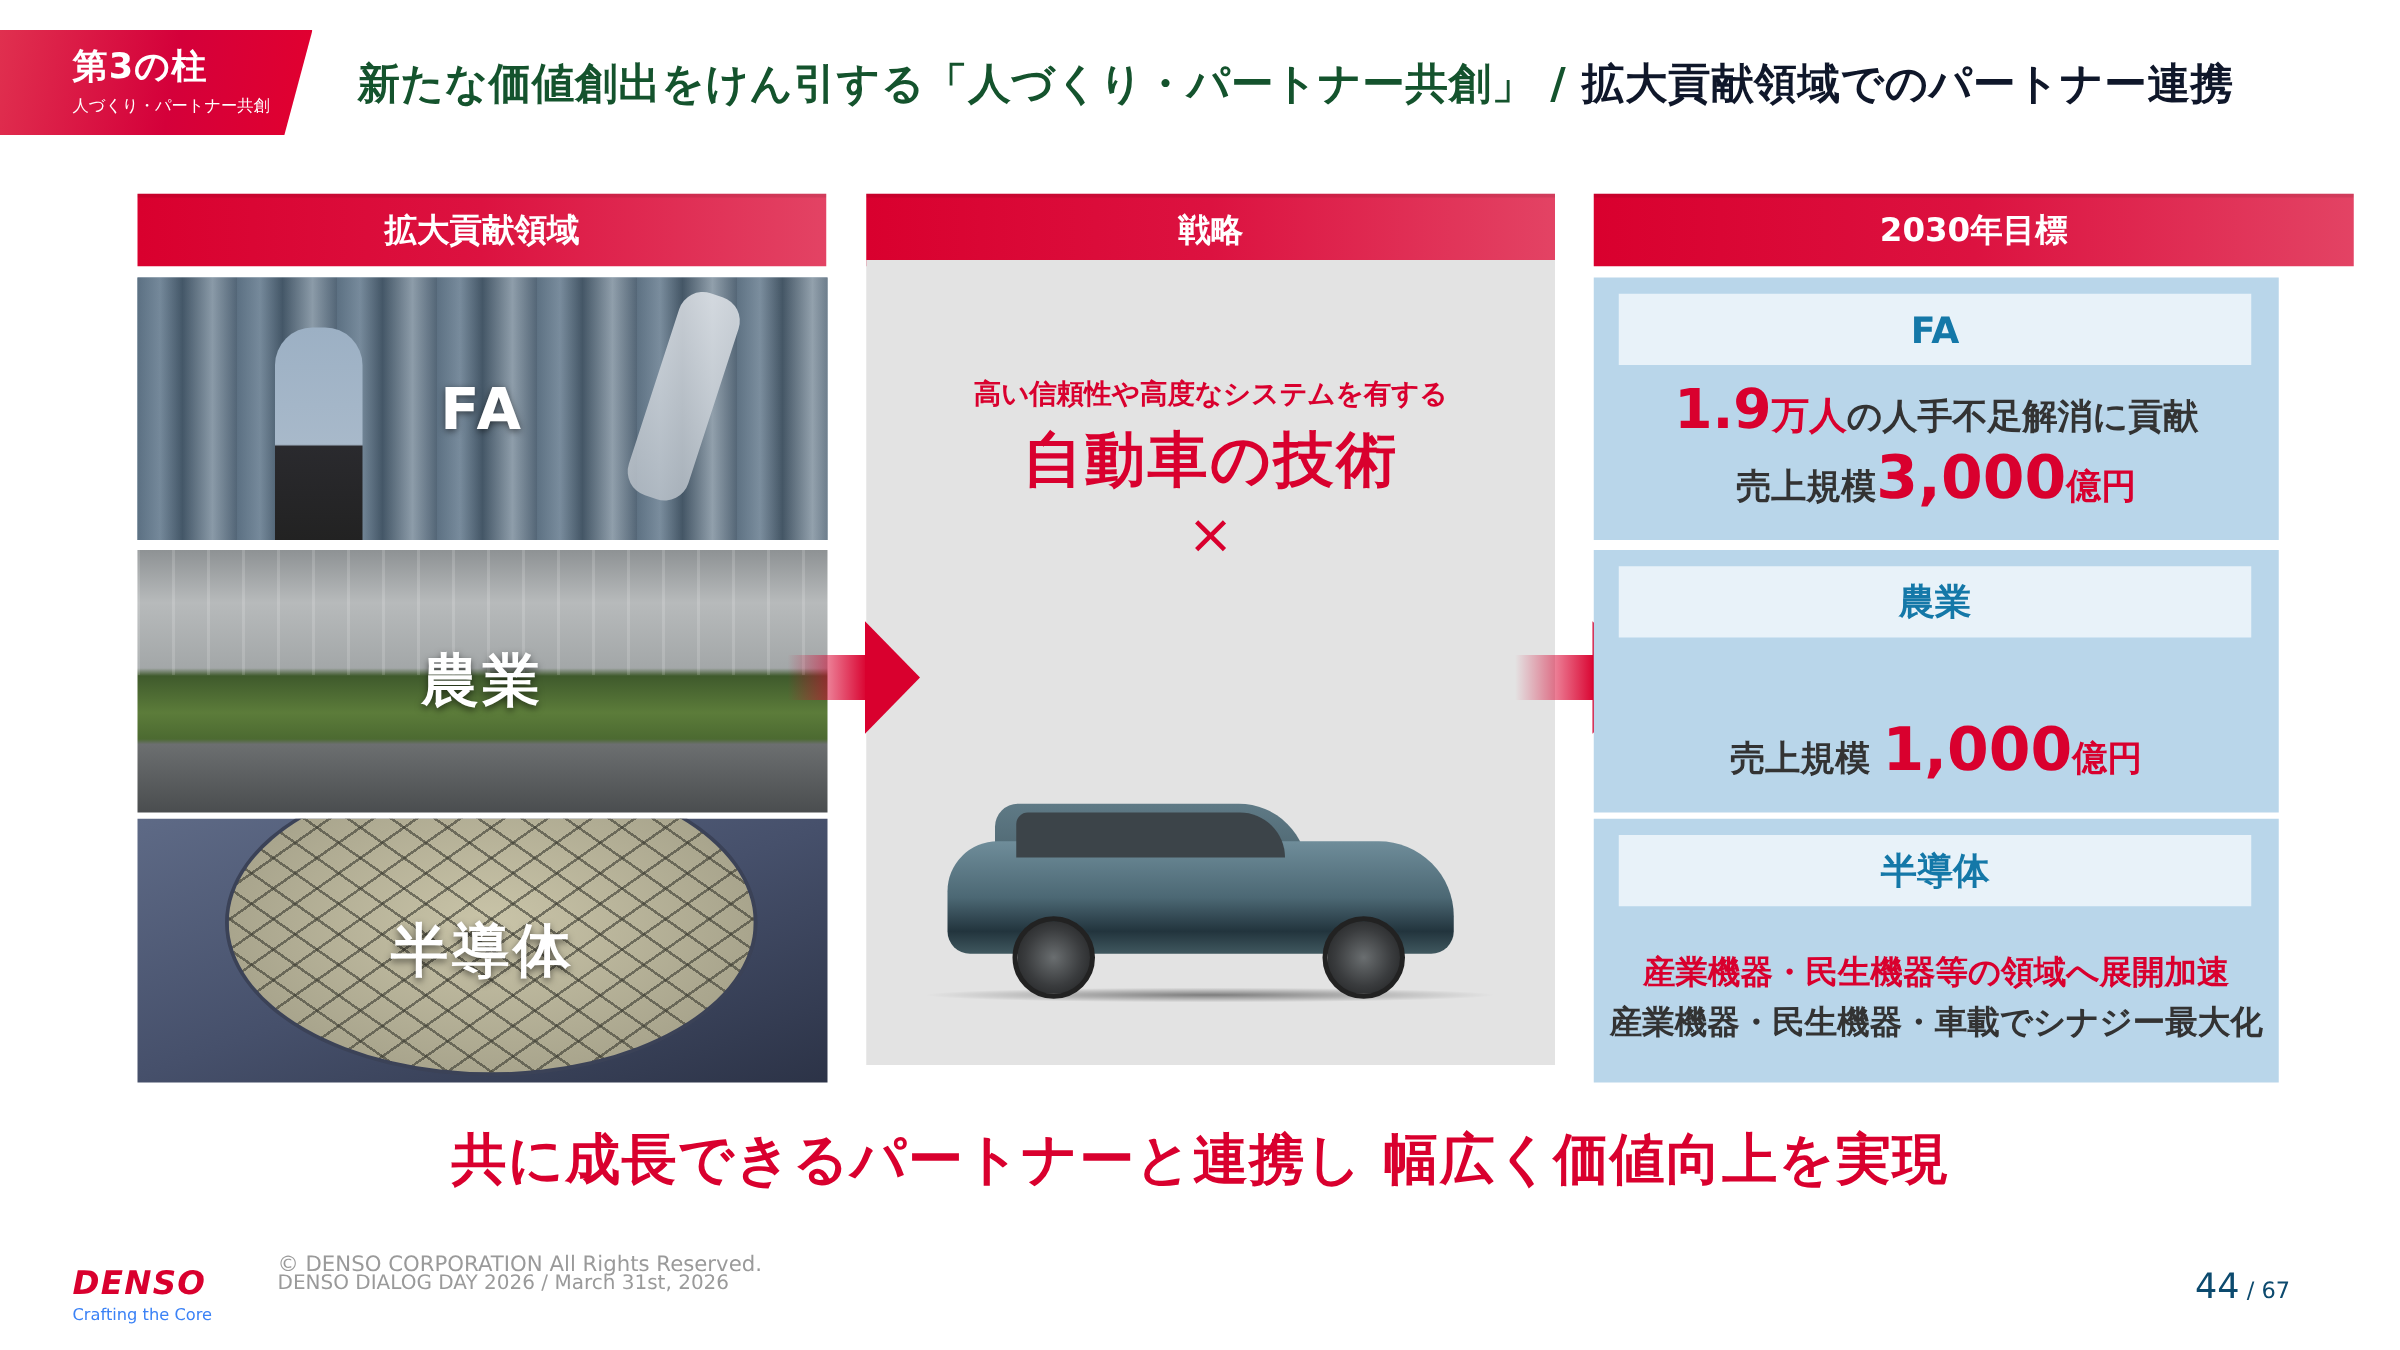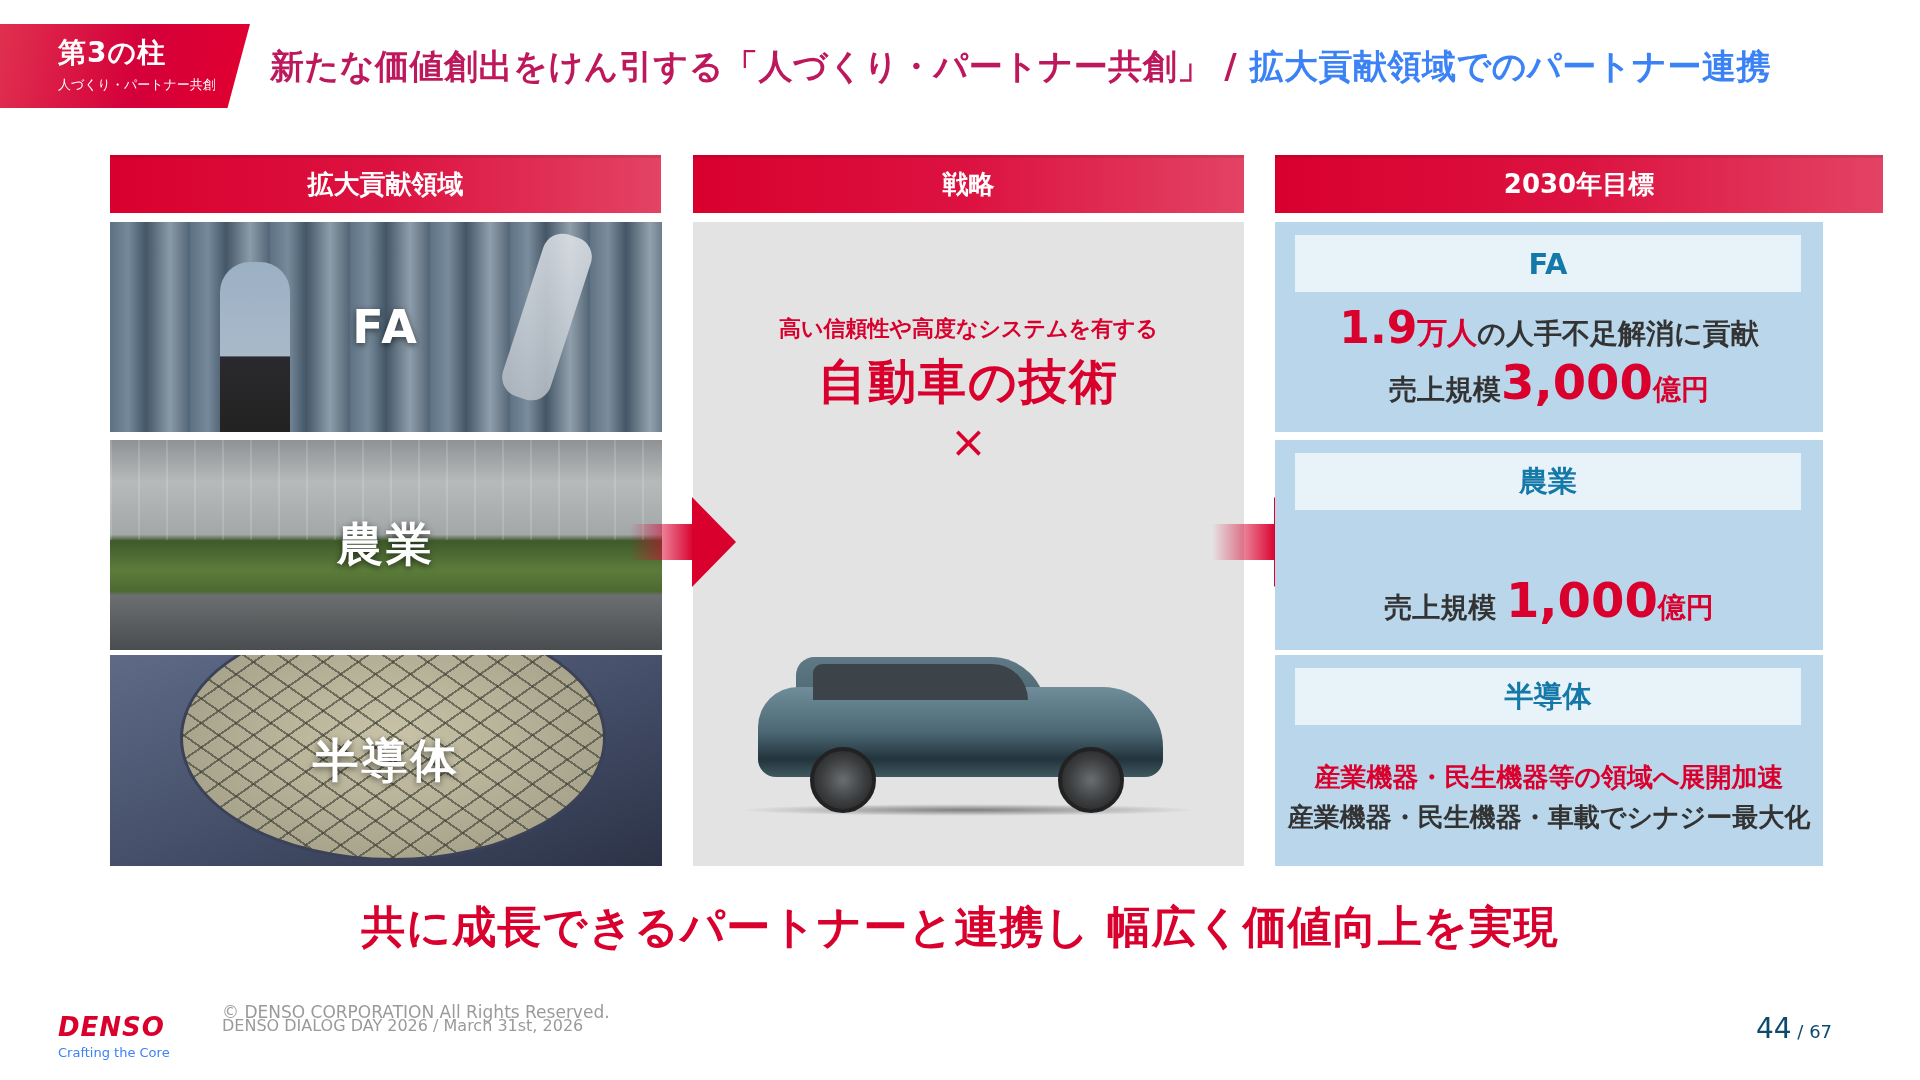--- a/index.html
+++ b/index.html
@@ -15,22 +15,22 @@
   }
   .pillar-badge::after {
     content: ""; position: absolute; right: 0; top: 0; width: 40px; height: 84px;
     background: linear-gradient(180deg, rgba(255,255,255,0) 40%, rgba(255,255,255,0.55) 100%);
     clip-path: polygon(100% 0, 100% 100%, 62% 100%, 85% 45%);
   }
   .pillar-title { position: absolute; left: 58px; top: 10px; font-size: 28px; font-weight: bold; letter-spacing: 1px; }
   .pillar-sub { position: absolute; left: 58px; top: 52px; font-size: 13px; }
 
   .page-title { position: absolute; left: 270px; top: 44px; font-size: 34px; font-weight: bold; white-space: nowrap; letter-spacing: 0.5px; }
-  .page-title .dark { color: #be185d; }
-  .page-title .accent { color: #3b82f6; text-align: center; }
+  .page-title .dark { color: #14532d; margin-left: 16px; }
+  .page-title .accent { color: #0f172a; text-align: center; }
 
   
   .col-header {
     position: absolute; top: 155px; height: 58px; width: 551px;
     background: linear-gradient(90deg, #d9002e 0%, #dc1240 50%, #e34364 100%);
     color: #fff; font-size: 26px; font-weight: bold;
     display: flex; align-items: center; justify-content: center;
   }
   .col-header::before { content: ""; position: absolute; left: 0; right: 0; top: 0; height: 3px; background: rgba(0,0,0,0.08); }
 
@@ -62,21 +62,21 @@
     content: ""; position: absolute; left: 70px; top: -40px; width: 420px; height: 240px; border-radius: 50%;
     background:
       repeating-linear-gradient(35deg, rgba(60,60,50,0.6) 0 2px, transparent 2px 20px),
       repeating-linear-gradient(-35deg, rgba(60,60,50,0.6) 0 2px, transparent 2px 20px),
       radial-gradient(ellipse at center, #c9c4a8 0%, #a9a58d 70%, #7d7b6c 100%);
     border: 3px solid #3b4257;
   }
   .tile-label { position: relative; z-index: 2; color: #fff; font-size: 46px; font-weight: bold; letter-spacing: 3px; text-shadow: 0 2px 6px rgba(0,0,0,0.55); }
 
   
-  .strategy-panel { position: absolute; left: 693px; top: 222px; width: 551px; height: 644px; background: #e3e3e3; }
+  .strategy-panel { position: absolute; left: 693px; top: 208px; width: 551px; height: 644px; background: #e3e3e3; }
   .strategy-sub { position: absolute; left: 0; right: 0; top: 92px; text-align: center; color: #d9002e; font-size: 22px; font-weight: bold; }
   .strategy-main1 { position: absolute; left: 0; right: 0; top: 128px; text-align: center; color: #d9002e; font-size: 48px; font-weight: bold; letter-spacing: 2px; }
   .strategy-times { position: absolute; left: 0; right: 0; top: 198px; text-align: center; color: #d9002e; font-size: 44px; line-height: 1; }
   .strategy-main2 { position: absolute; left: 0; right: 0; top: 248px; text-align: center; color: #d9002e; font-size: 48px; font-weight: bold; letter-spacing: 1px; }
 
   .car { position: absolute; left: 65px; top: 430px; width: 420px; height: 170px; }
   .car-body { position: absolute; left: 0; top: 35px; width: 405px; height: 90px; background: linear-gradient(180deg, #6f8d9a 0%, #4c6874 50%, #22343d 80%, #40585f 100%); border-radius: 40px 60px 18px 18px; }
   .car-roof { position: absolute; left: 38px; top: 5px; width: 250px; height: 55px; background: linear-gradient(180deg, #5f7a86, #4a626c); border-radius: 30px 90px 0 0; }
   .car-window { position: absolute; left: 55px; top: 12px; width: 215px; height: 36px; background: #3c4449; border-radius: 18px 70px 0 0; }
   .car-wheel { position: absolute; top: 95px; width: 66px; height: 66px; border-radius: 50%; background: radial-gradient(circle, #6a6e70 0%, #3a3c3e 55%, #1c1d1e 100%); border: 4px solid #222; }

